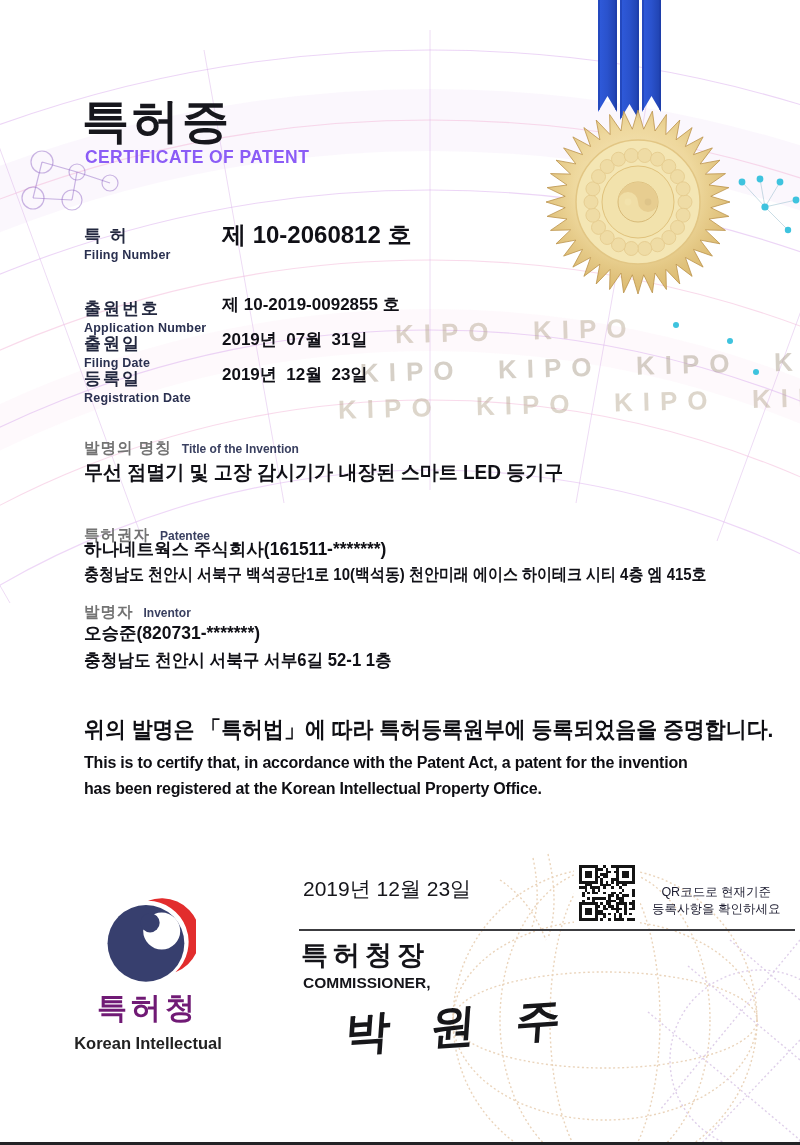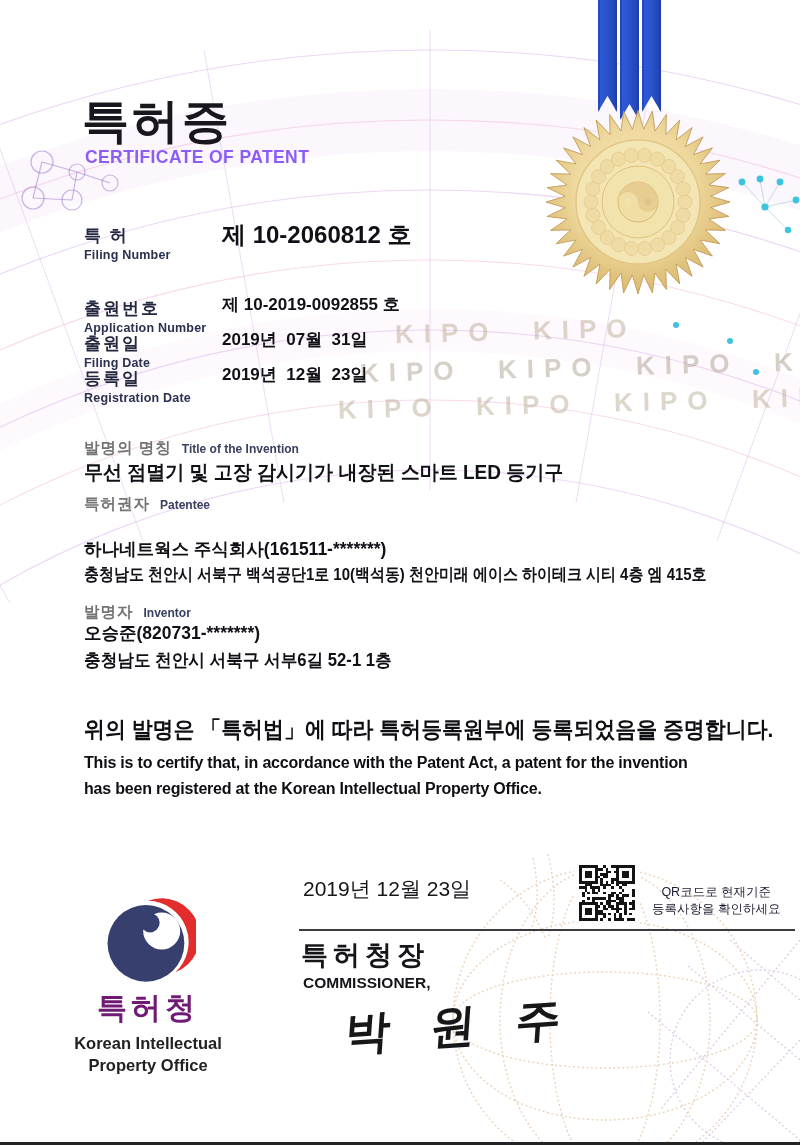--- a/index.html
+++ b/index.html
@@ -30,21 +30,21 @@
   #f2l{left:84px;top:332px;} #f2v{left:222px;top:328px;}
   #f3l{left:84px;top:367px;} #f3v{left:222px;top:363px;}
 
   
   .sec-label{z-index:3;display:flex;align-items:baseline;gap:10px;}
   .sec-label .kr{font-size:15.5px;font-weight:700;color:#737373;letter-spacing:1px;}
   .sec-label .en{font-size:12px;font-weight:700;color:#3a4060;}
   .kline{z-index:3;font-weight:700;color:#101016;white-space:nowrap;transform-origin:0 50%;}
   #inv-label{left:84px;top:438px;}
   #inv-value{left:84px;top:459px;font-size:20px;font-weight:800;transform:scaleX(.95);}
-  #pat-label{left:84px;top:494px;}
+  #pat-label{left:84px;top:525px;}
   #pat-name{left:84px;top:537px;font-size:17.5px;}
   #pat-addr{left:84px;top:563px;font-size:17px;transform:scaleX(.88);}
   #invr-label{left:84px;top:602px;}
   #invr-name{left:84px;top:621px;font-size:17.5px;}
   #invr-addr{left:84px;top:648px;font-size:17.5px;transform:scaleX(.95);}
 
   
   #stmt-kr{left:84px;top:714px;font-size:22.5px;font-weight:800;white-space:nowrap;
            transform:scaleX(.93);transform-origin:0 50%;z-index:3;color:#0e0e13;}
   #stmt-en{left:84px;top:750px;font-size:16px;font-weight:700;line-height:26px;
@@ -433,17 +433,16 @@
 
   <svg id="logo-svg" width="96" height="96" viewBox="-70 -70 140 140">
     <circle cx="-3" cy="2" r="56" fill="#373f6e"></circle>
     <circle cx="20" cy="-16" r="27" fill="#ffffff"></circle>
     <circle cx="3" cy="-28" r="14" fill="#373f6e"></circle>
     <path d="M0,-60 A60,60 0 0 1 40,44 A52,52 0 0 0 0,-60 Z" fill="#e22d2d"></path>
   </svg>
   <div class="abs" id="logo-kr">특허청</div>
   <div class="abs" id="logo-en">
     <span style="display:block">Korean Intellectual</span>
-    <span style="display:block">Property Office</span>
   </div>
 
   <div class="abs" id="bottom-bar"></div>
 </div>
 
 </body></html>

